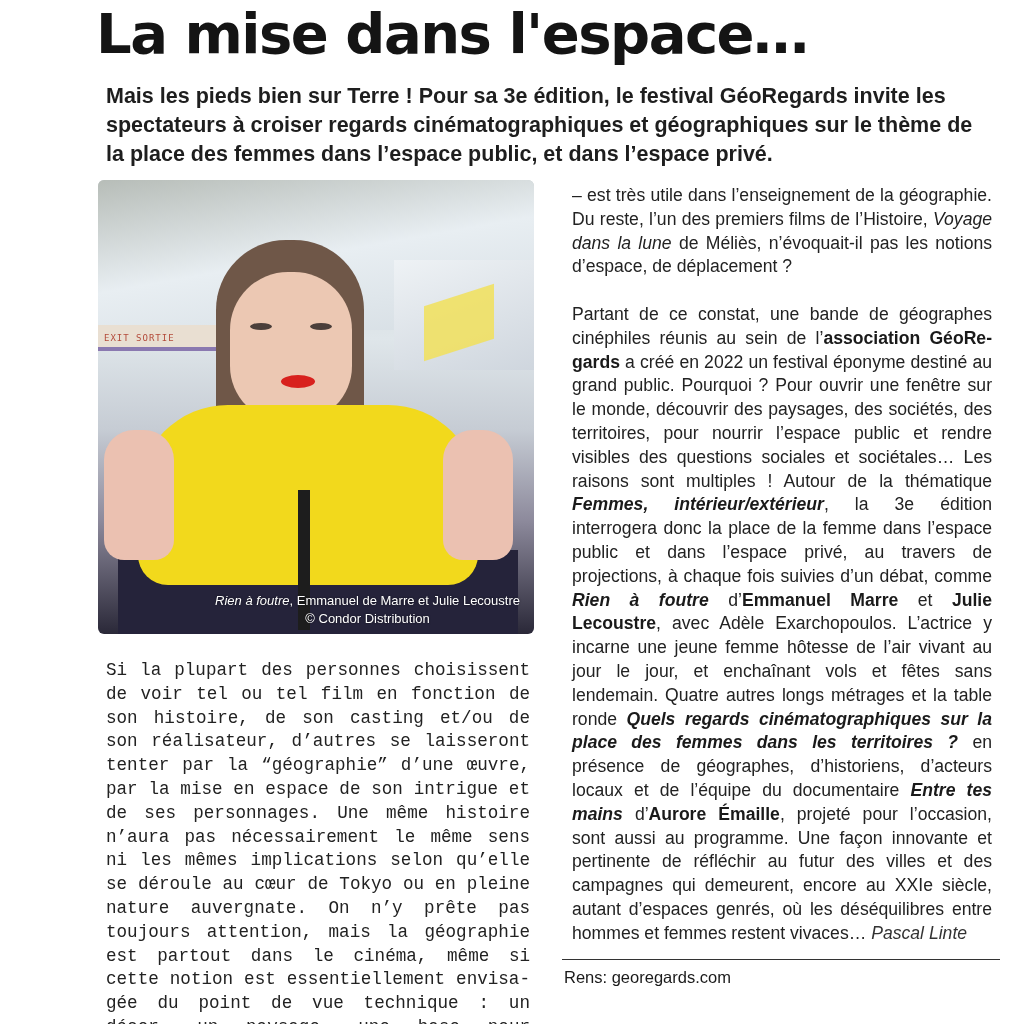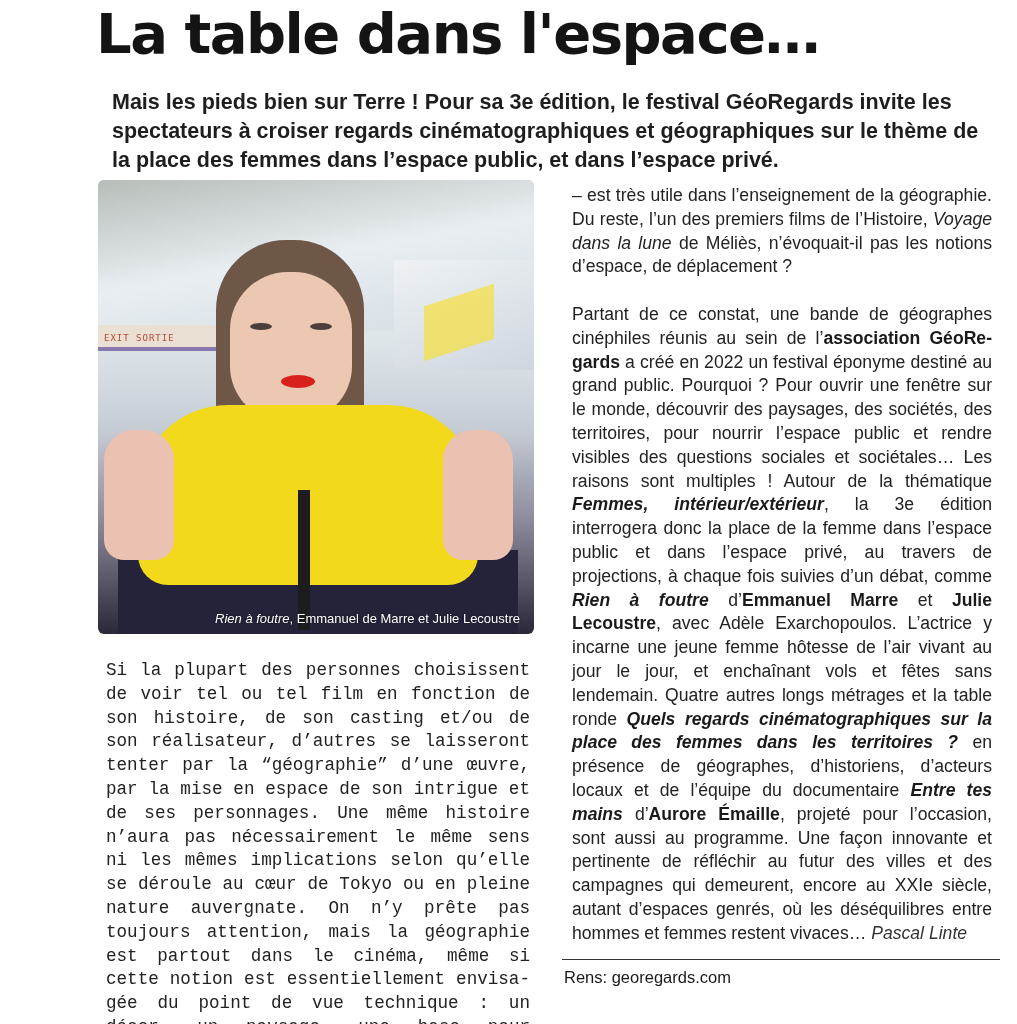--- a/index.html
+++ b/index.html
@@ -1,18 +1,18 @@
 <!DOCTYPE html>
 <html><head>
   <meta charset="utf-8">
   <style>
     html, body { margin: 0; padding: 0; background: #ffffff; }
     body { width: 1017px; height: 1024px; position: relative; overflow: hidden; color: #1a1a1a; font-family: "DejaVu Sans", sans-serif; }
     .title { position: absolute; left: 96px; top: 2px; width: 900px; font-family: "DejaVu Sans", sans-serif; font-weight: bold; font-size: 56px; line-height: 64px; letter-spacing: -1.5px; color: #141414; margin: 0; white-space: nowrap; }
-    .deck { position: absolute; left: 98px; top: 74px; width: 890px; font-family: "Liberation Sans", sans-serif; font-weight: bold; font-size: 21.5px; line-height: 29px; color: #1e1e1e; margin: 14px; }
+    .deck { position: absolute; left: 98px; top: 74px; width: 890px; font-family: "Liberation Sans", sans-serif; font-weight: bold; font-size: 21.5px; line-height: 29px; color: #1e1e1e; margin: 8px; }
     .photo { position: absolute; left: 98px; top: 180px; width: 436px; height: 454px; overflow: hidden;
       background: linear-gradient(180deg, #c9d0d2 0%, #dfe6ea 35%, #c6ccd4 55%, #8d8a9c 75%, #2a2838 100%); border-radius: 6px; }
     .photo .ceiling { position: absolute; left: 0; top: 0; width: 436px; height: 150px; background: linear-gradient(170deg, #b7bdb8 0%, #e8eef2 50%, #d5dde3 100%); }
     .photo .exitsign { position: absolute; left: 0; top: 145px; width: 120px; height: 26px; background: #e9dfd2; border-bottom: 4px solid #8a79b0; font-family: "DejaVu Sans Mono", monospace; font-size: 9px; color: #b34a3a; line-height: 26px; padding-left: 6px; box-sizing: border-box; letter-spacing: 1px; }
     .photo .bin { position: absolute; right: 0; top: 80px; width: 140px; height: 110px; background: linear-gradient(160deg, #eef2f5, #cfd6de); }
     .photo .binyellow { position: absolute; right: 40px; top: 115px; width: 70px; height: 55px; background: #f1e15a; transform: skewY(-18deg); opacity: .85; }
     .photo .hair { position: absolute; left: 118px; top: 60px; width: 148px; height: 215px; border-radius: 70px 70px 40px 40px; background: #6f5748; }
     .photo .face { position: absolute; left: 132px; top: 92px; width: 122px; height: 150px; border-radius: 58px 58px 56px 56px; background: #ecc8b3; }
     .photo .eye { position: absolute; top: 143px; width: 22px; height: 7px; border-radius: 50%; background: #4b3f3b; }
     .photo .lips { position: absolute; left: 183px; top: 195px; width: 34px; height: 13px; border-radius: 50%; background: #d8211d; }
@@ -31,40 +31,41 @@
     .bi { font-weight: bold; font-style: italic; color: #1a1a1a; }
     .i { font-style: italic; }
     .byline { font-style: italic; color: #333; }
     .rule { position: absolute; left: 562px; top: 959px; width: 438px; height: 0; border-top: 1.5px solid #333; }
     .info { position: absolute; left: 564px; top: 965px; width: 440px; font-family: "Liberation Sans", sans-serif; font-size: 16.5px; line-height: 24px; color: #1a1a1a; }
     .info .line1 { font-weight: bold; }
   </style>
 </head>
 <body>
 
-<h1 class="title">La table dans l'espace…</h1>
+<h1 class="title">La mise dans l'espace…</h1>
 <p class="deck">Mais les pieds bien sur Terre ! Pour sa 3e édition, le festival GéoRegards invite les spectateurs à croiser regards cinématographiques et géographiques sur le thème de la place des femmes dans l’espace public, et dans l’espace privé.</p>
 
 <div class="photo">
   <div class="ceiling"></div>
   <div class="exitsign">EXIT SORTIE</div>
   <div class="bin"></div>
   <div class="binyellow"></div>
   <div class="hair"></div>
   <div class="face"></div>
   <div class="eye" style="left:152px"></div>
   <div class="eye" style="left:212px"></div>
   <div class="lips"></div>
   <div class="jacket"></div>
   <div class="vest"></div>
   <div class="strap"></div>
   <div class="hand" style="left:6px"></div>
   <div class="hand" style="left:345px"></div>
   <div class="caption">
     <div><i>Rien à foutre</i><span>, Emmanuel de Marre et Julie Lecoustre</span></div>
+    <div>© Condor Distribution</div>
   </div>
 </div>
 
 <div class="col col-left">
   <p>Si la plupart des personnes choisissent de voir tel ou tel film en fonction de son histoire, de son cas­ting et/ou de son réalisateur, d’autres se laisseront tenter par la “géographie” d’une œuvre, par la mise en espace de son intrigue et de ses personnages. Une même histoire n’aura pas nécessairement le même sens ni les mêmes implications selon qu’elle se déroule au cœur de Tokyo ou en pleine nature auvergnate. On n’y prête pas toujours attention, mais la géographie est partout dans le cinéma, même si cette notion est essentiellement envisa­gée du point de vue technique : un décor, un pay­sage, une base pour illustrer un contexte. Pourtant, elle a tant à dire sur une œuvre…  À l’inverse, le ci­néma – art qui se fonde sur la maîtrise de l’espace</p>
 </div>
 
 <div class="col col-right">
   <p><span>– est très utile dans l’enseignement de la géogra­phie. Du reste, l’un des premiers films de l’Histoire, </span><span class="i">Voyage dans la lune</span><span> de Méliès, n’évoquait-il pas les notions d’espace, de déplacement ?</span></p>
   <p><span>Partant de ce constat, une bande de géographes cinéphiles réunis au sein de l’</span><span class="b">association GéoRe­gards</span><span> a créé en 2022 un festival éponyme des­tiné au grand public. Pourquoi ? Pour ouvrir une fenêtre sur le monde, découvrir des paysages, des sociétés, des territoires, pour nourrir l’espace public et rendre visibles des questions sociales et sociétales… Les raisons sont multiples ! Autour de la thématique </span><span class="bi">Femmes, intérieur/extérieur</span><span>, la 3e édition interrogera donc la place de la femme dans l’espace public et dans l’espace privé, au travers de projections, à chaque fois suivies d’un débat, comme </span><span class="bi">Rien à foutre</span><span> d’</span><span class="b">Emmanuel Marre</span><span> et </span><span class="b">Julie Lecoustre</span><span>, avec Adèle Exarchopoulos. L’ac­trice y incarne une jeune femme hôtesse de l’air vivant au jour le jour, et enchaînant vols et fêtes sans lendemain. Quatre autres longs métrages et la table ronde </span><span class="bi">Quels regards cinématographiques sur la place des femmes dans les territoires ?</span><span> en présence de géographes, d’historiens, d’acteurs locaux et de l’équipe du documentaire </span><span class="bi">Entre tes mains</span><span> d’</span><span class="b">Au­rore Émaille</span><span>, projeté pour l’occasion, sont aussi au programme. Une façon innovante et pertinente de réfléchir au futur des villes et des campagnes qui demeurent, encore au XXIe siècle, autant d’es­paces genrés, où les déséquilibres entre hommes et femmes restent vivaces… </span><span class="byline">Pascal Linte</span></p>

